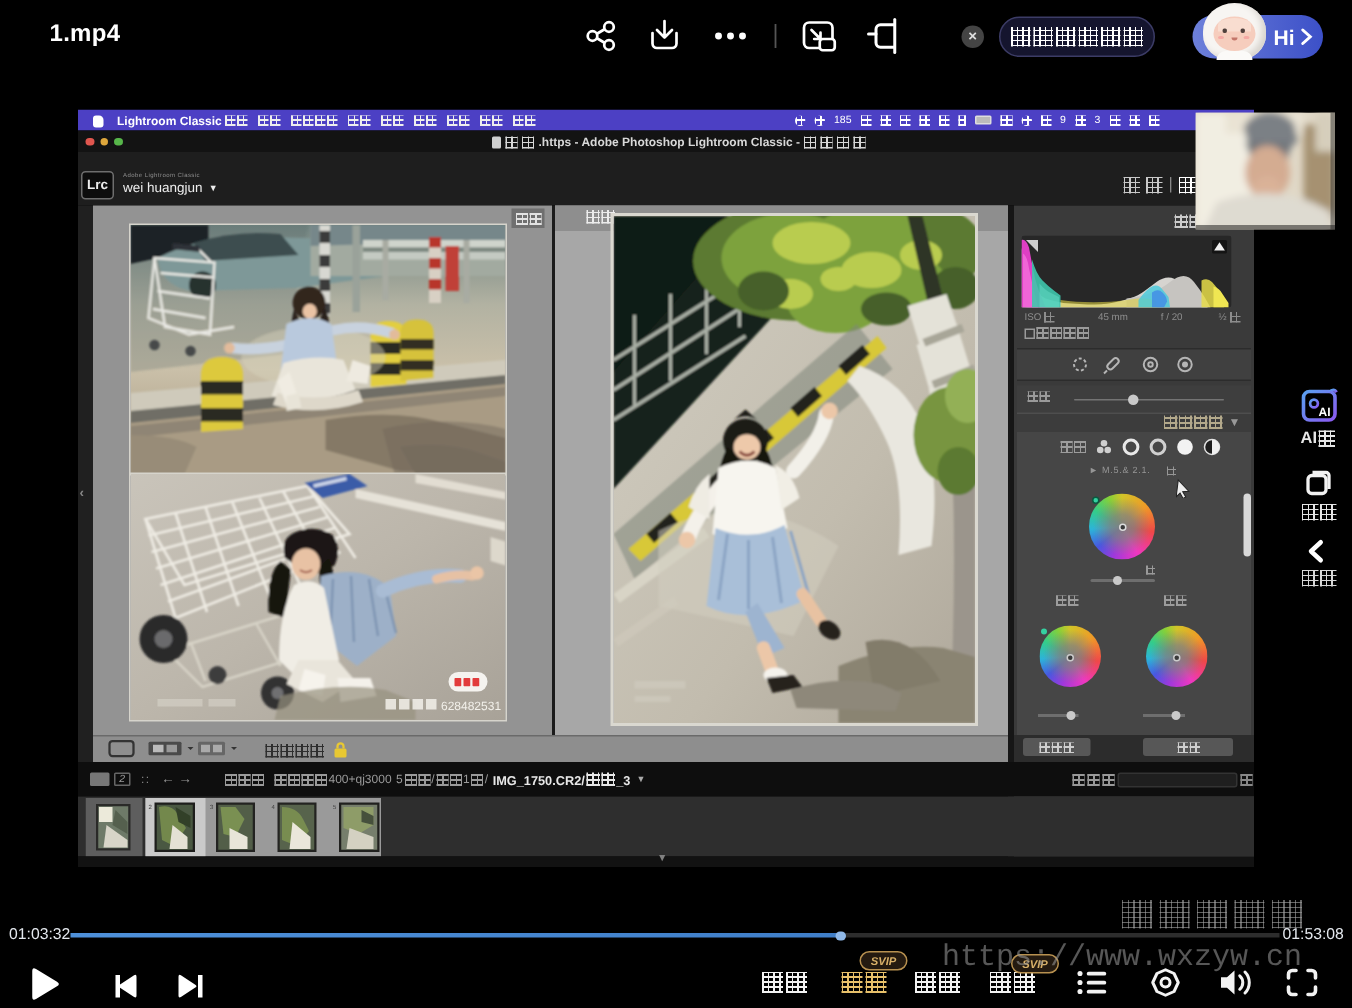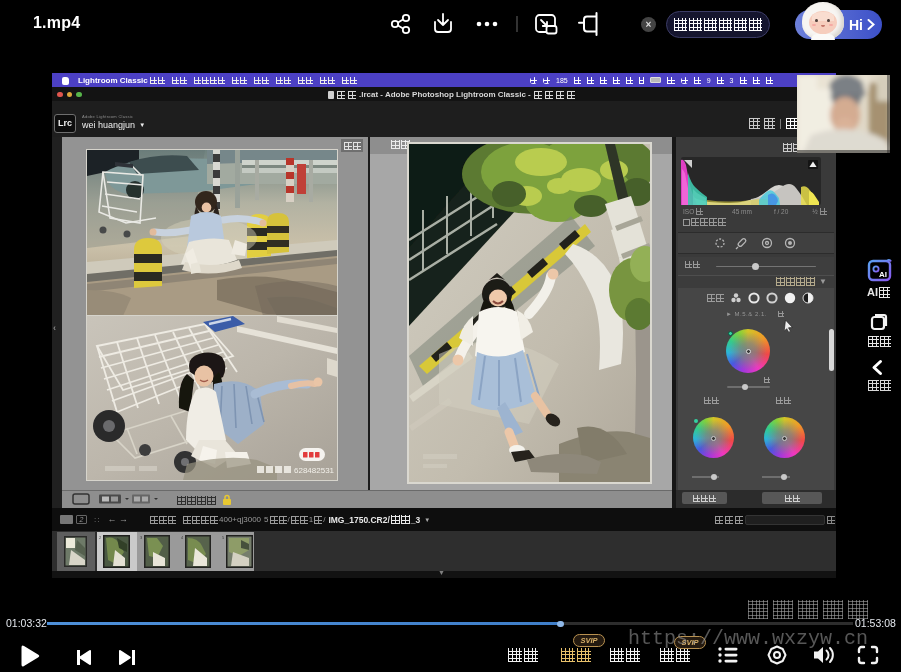--- a/index.html
+++ b/index.html
@@ -129,21 +129,21 @@
  </div>
 
  <div class="a" style="left:0;top:14px;width:784px;height:14px;background:#131313"></div>
  <div class="a" style="left:5px;top:18.5px;width:5.5px;height:5.5px;border-radius:50%;background:#e0564e"></div>
  <div class="a" style="left:14.5px;top:18.5px;width:5.5px;height:5.5px;border-radius:50%;background:#dea73c"></div>
  <div class="a" style="left:24px;top:18.5px;width:5.5px;height:5.5px;border-radius:50%;background:#57b64a"></div>
  <div class="a row" style="left:276px;top:17px;align-items:center;gap:3px;color:#d8d8d8">
   <i style="width:6px;height:8px;background:#cfcfcf;border-radius:1px"></i>
   <i class="hz" style="width:8px;height:8px"></i>
       <i class="hz" style="width:8px;height:8px"></i>
-  <span style="font-size:8px;font-weight:bold;color:#d8d8d8">.lrcat - Adobe Photoshop Lightroom Classic - </span>
+  <span style="font-size:8px;font-weight:bold;color:#d8d8d8">.https - Adobe Photoshop Lightroom Classic - </span>
   <i class="hz" style="width:8px;height:8px"></i>
       <i class="hz" style="width:8px;height:8px"></i>
       <i class="hz" style="width:8px;height:8px"></i>
       <i class="hz" style="width:8px;height:8px"></i>
  </div>
 
  <div class="a" style="left:0;top:28px;width:784px;height:36px;background:#1e1e1e"></div>
  <div class="a" style="left:2px;top:41px;width:22px;height:19px;background:#0d0d0d;border:1px solid #6e6e6e;border-radius:3px;color:#eee;font-size:9px;font-weight:bold;text-align:center;line-height:17px">Lrc</div>
  <div class="a" style="left:30px;top:41px;width:80px;height:5px;color:#8f8f8f;font-size:4px;letter-spacing:.3px">Adobe Lightroom Classic</div>
  <div class="a" style="left:30px;top:47px;color:#ededed;font-size:9px">wei huangjun <span style="font-size:6px;vertical-align:1px">&nbsp;▼</span></div>

